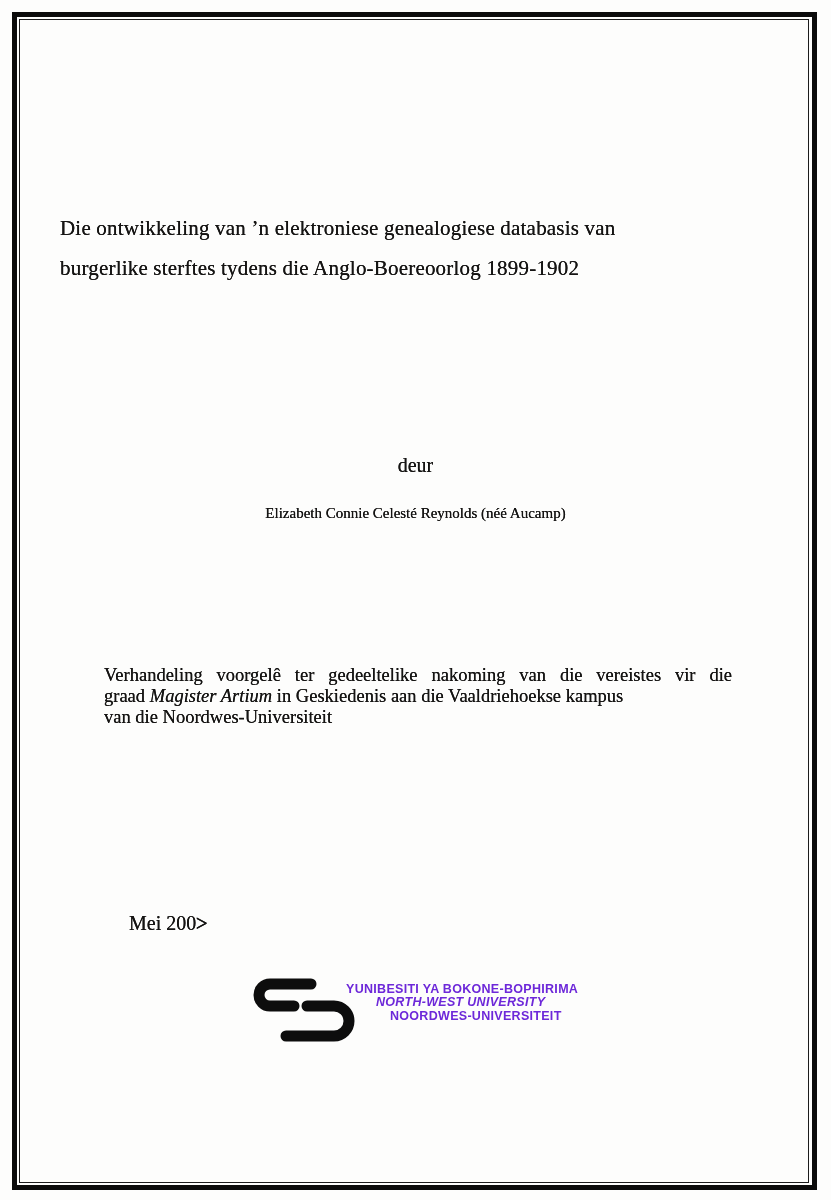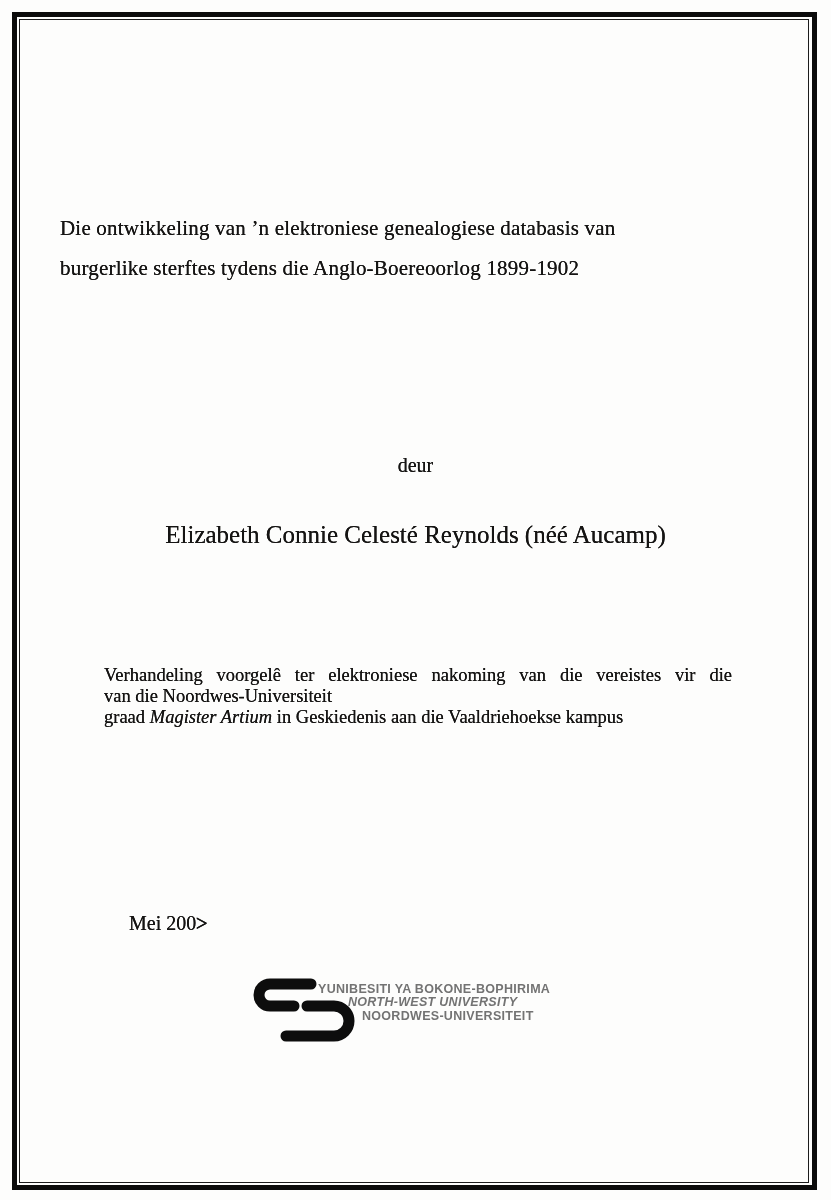--- a/index.html
+++ b/index.html
@@ -38,23 +38,23 @@
     text-align:left;
     font-size:21px;line-height:40px;
     letter-spacing:.2px;
   }
   .byline{
     position:absolute;left:0;right:0;top:432px;
     text-align:center;
     font-size:20px;line-height:26px;margin-top:20px;
   }
   .author{
-    position:absolute;left:0;right:0;top:521px;
+    position:absolute;left:0;right:0;top:499px;
     text-align:center;
-    font-size:25px;line-height:28px;
+    font-size:15px;line-height:28px;
   }
   .statement{
     position:absolute;left:104px;top:665px;width:628px;
     font-size:18.5px;line-height:21px;
   }
   .st-justify{
     text-align:justify;
     text-align-last:justify;
   }
   .italic{ font-style:italic; }
@@ -81,21 +81,22 @@
   .logo-mark path{
     fill:none;stroke:#0d0d0d;stroke-width:11;stroke-linecap:round;
   }
   .logo-line{
     position:absolute;
     font-family:"Liberation Sans","DejaVu Sans",sans-serif;
     font-weight:700;
     font-size:12.5px;line-height:13px;
     letter-spacing:.3px;
     white-space:nowrap;
-    color:#737373;
+    color:#6d28d9;
+    margin-left:28px;
   }
   .logo-l1{left:318px;top:983px;}
   .logo-l2{left:348px;top:996px;font-style:italic;}
   .logo-l3{left:362px;top:1010px;}
 </style>
 </head>
 <body>
 
 <div class="page">
 
@@ -105,23 +106,23 @@
   <div class="title txt">
     <div>Die ontwikkeling van ’n elektroniese genealogiese databasis van</div>
     <div>burgerlike sterftes tydens die Anglo-Boereoorlog 1899-1902</div>
   </div>
 
   <div class="byline txt">deur</div>
 
   <div class="author txt">Elizabeth Connie Celesté Reynolds (néé Aucamp)</div>
 
   <div class="statement txt">
-    <div class="st-justify">Verhandeling voorgelê ter elektroniese nakoming van die vereistes vir die</div>
+    <div class="st-justify">Verhandeling voorgelê ter gedeeltelike nakoming van die vereistes vir die</div>
+    <div><span>graad </span><span class="italic">Magister Artium</span><span> in Geskiedenis aan die Vaaldriehoekse kampus</span></div>
     <div>van die Noordwes-Universiteit</div>
-    <div><span>graad </span><span class="italic">Magister Artium</span><span> in Geskiedenis aan die Vaaldriehoekse kampus</span></div>
   </div>
 
 
   <div class="date txt"><span>Mei 200</span><span class="glyph">&gt;</span></div>
 
   <svg class="logo-mark" viewBox="0 0 105 68" aria-hidden="true">
     <path d="M 61 8 H 20 A 11 11 0 0 0 20 30 H 44"></path>
     <path d="M 36 60 H 84 A 15 15 0 0 0 84 30 H 57"></path>
   </svg>
   <div class="logo-line logo-l1">YUNIBESITI YA BOKONE-BOPHIRIMA</div>

